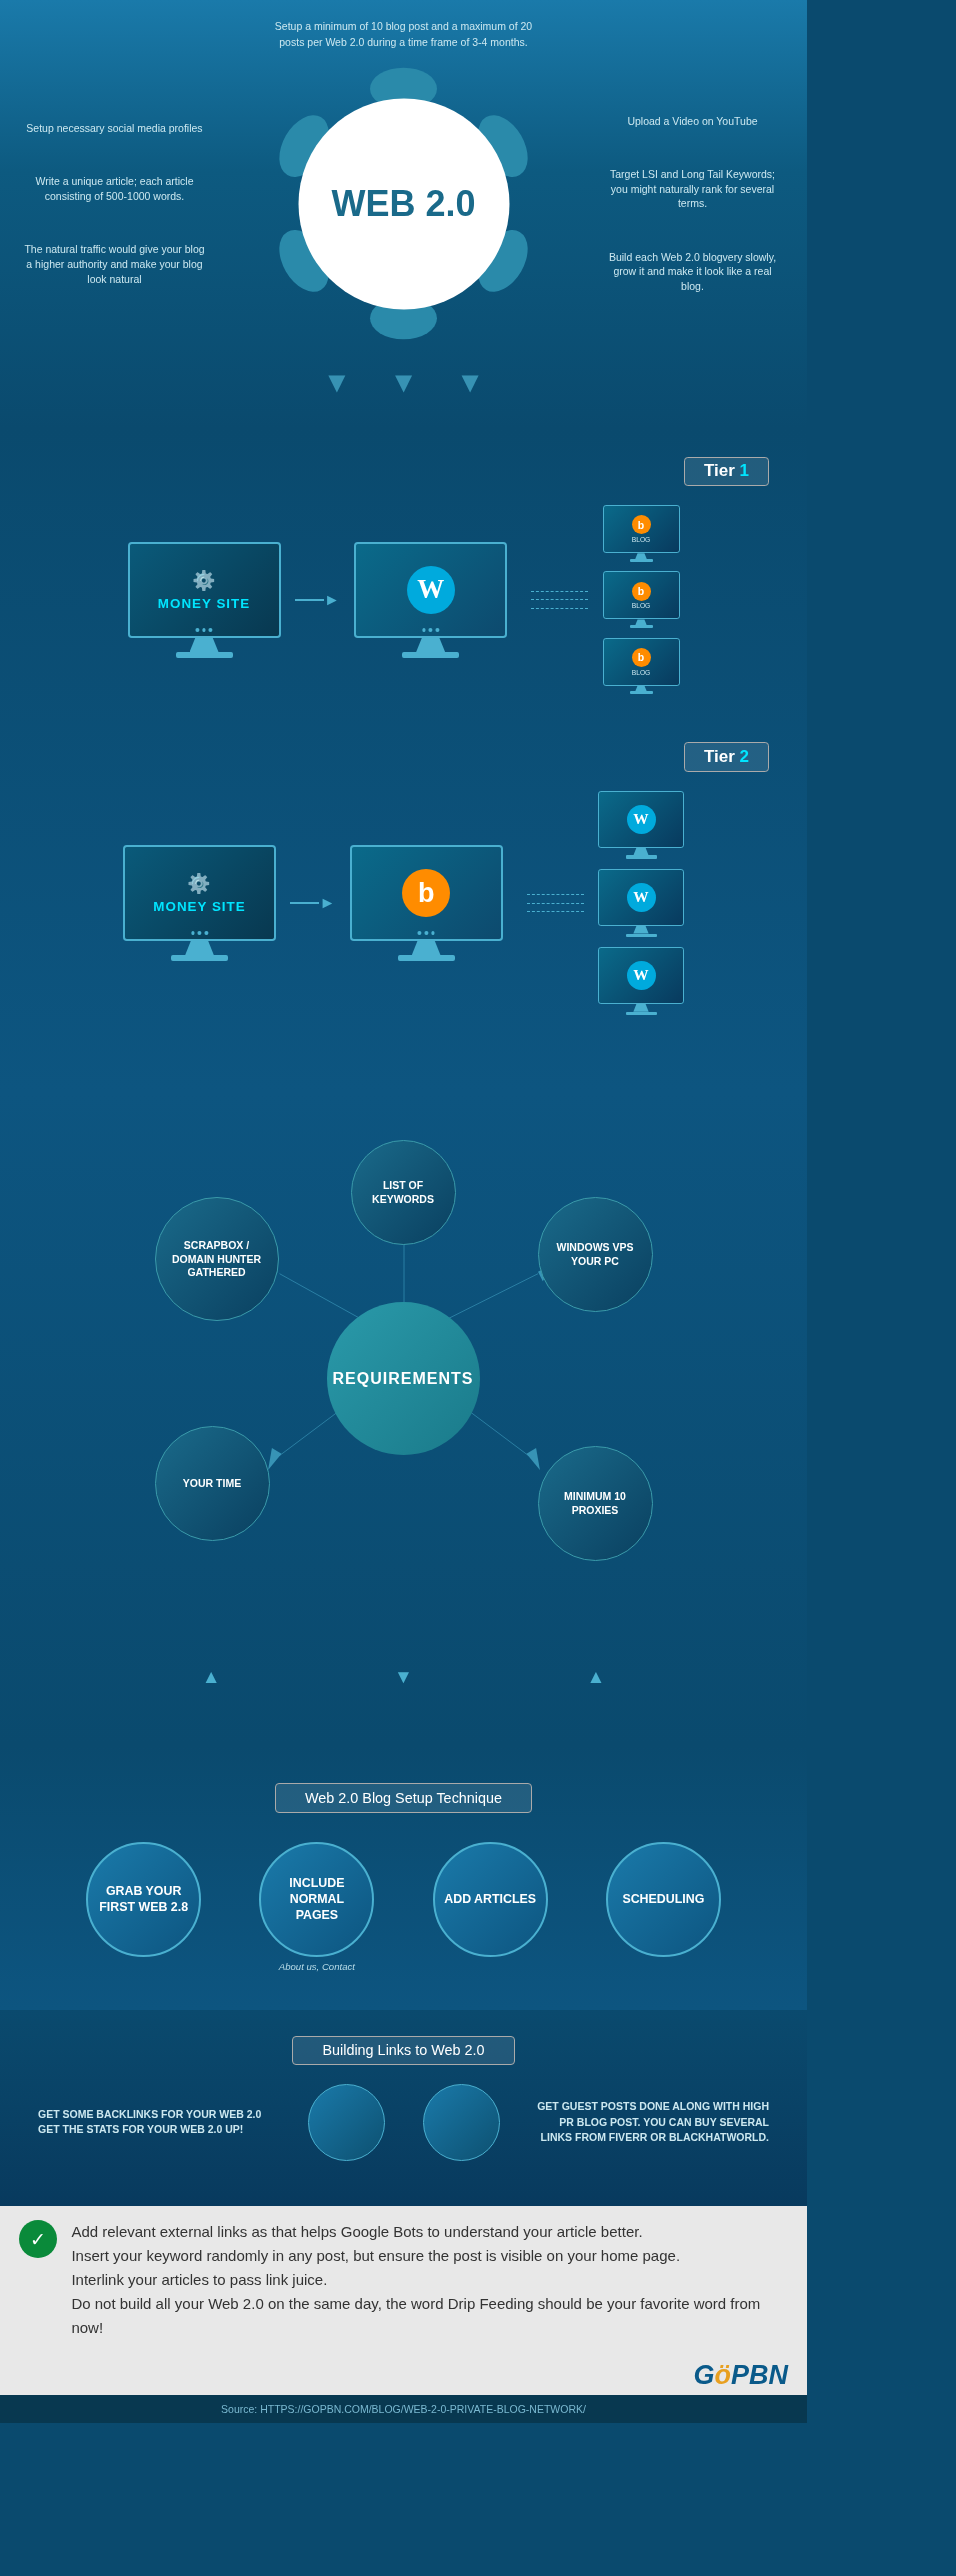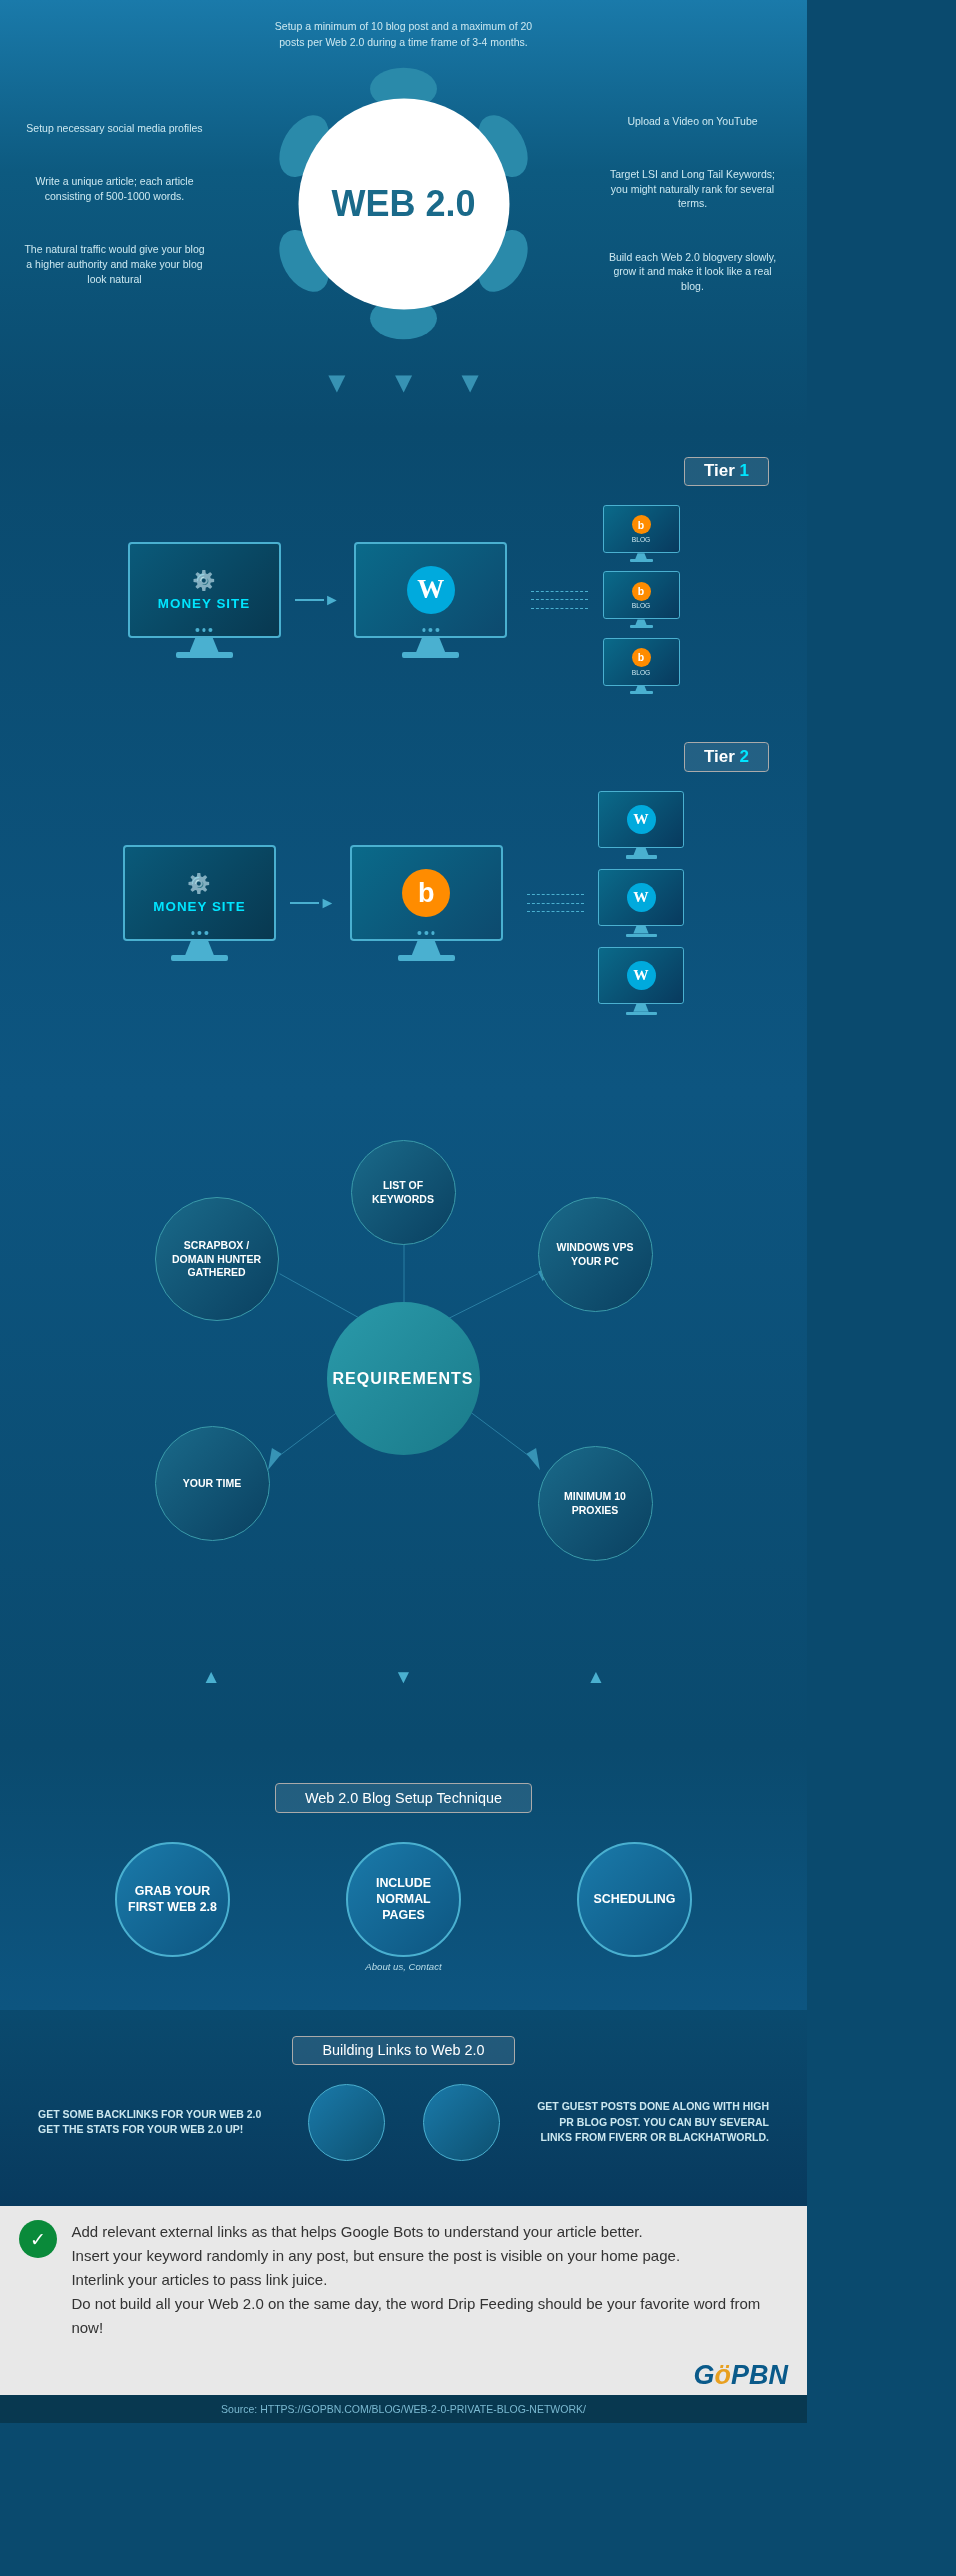--- a/index.html
+++ b/index.html
@@ -738,20 +738,25 @@
         </div>
       </div>
       <div class="blog-step">
         <div class="step-circle">
           <span>INCLUDE NORMAL PAGES</span>
         </div>
         <div class="step-sub">About us, Contact</div>
       </div>
       <div class="blog-step">
         <div class="step-circle">
+          <span>ADD ARTICLES</span>
+        </div>
+      </div>
+      <div class="blog-step">
+        <div class="step-circle">
           <span>SCHEDULING</span>
         </div>
       </div>
     </div>
   </div>
 
   <div class="building-section">
     <div class="building-title section-title-box">
       <div class="section-title-inner">Building Links to Web 2.0</div>
     </div>

